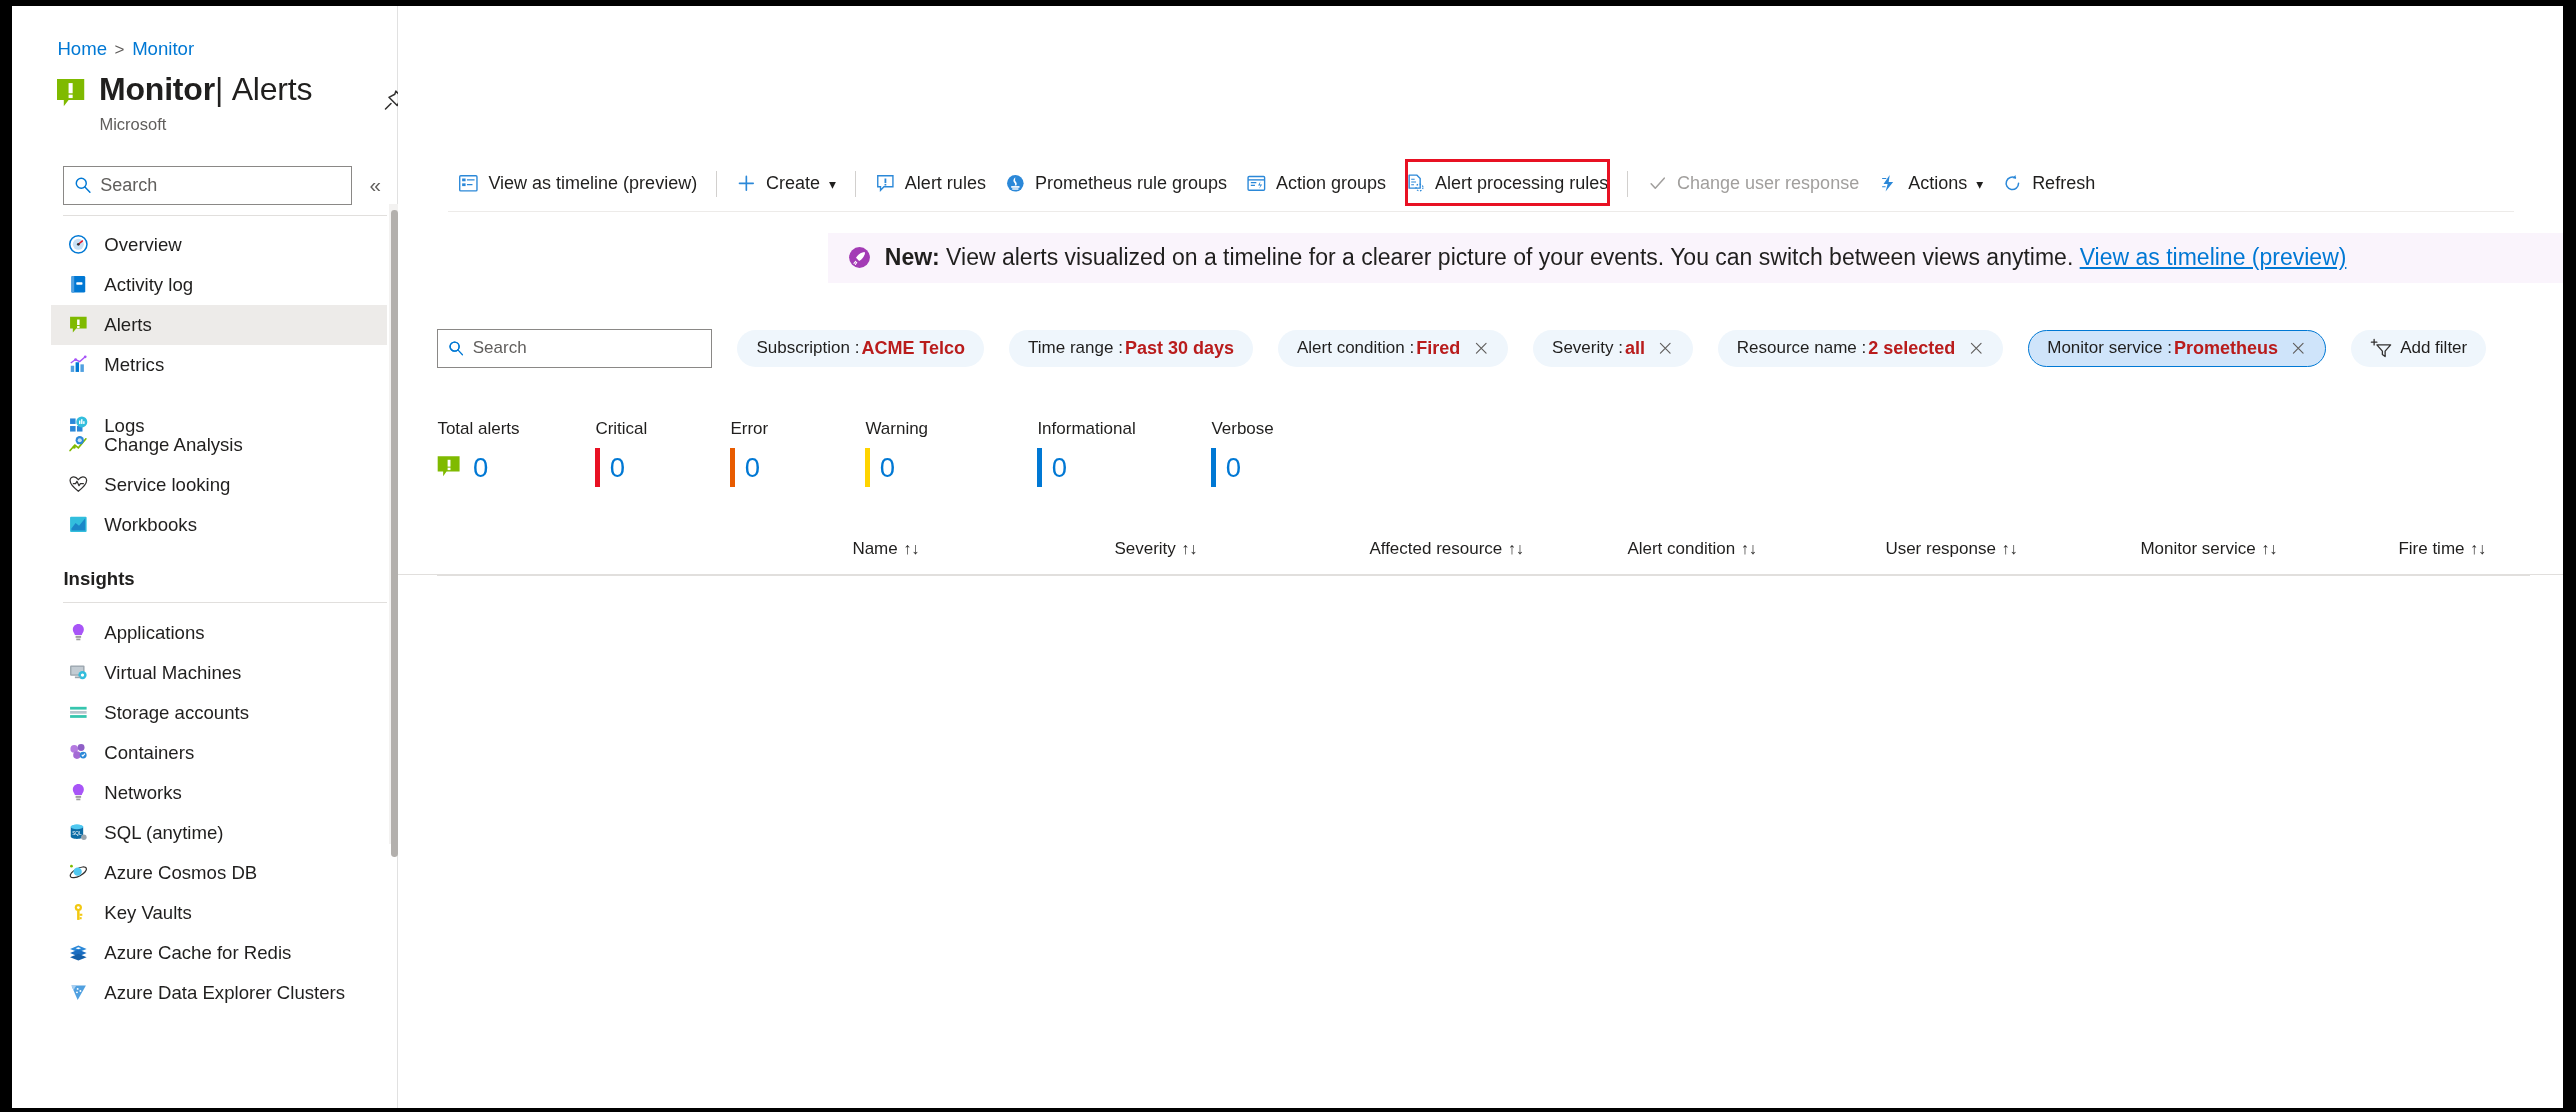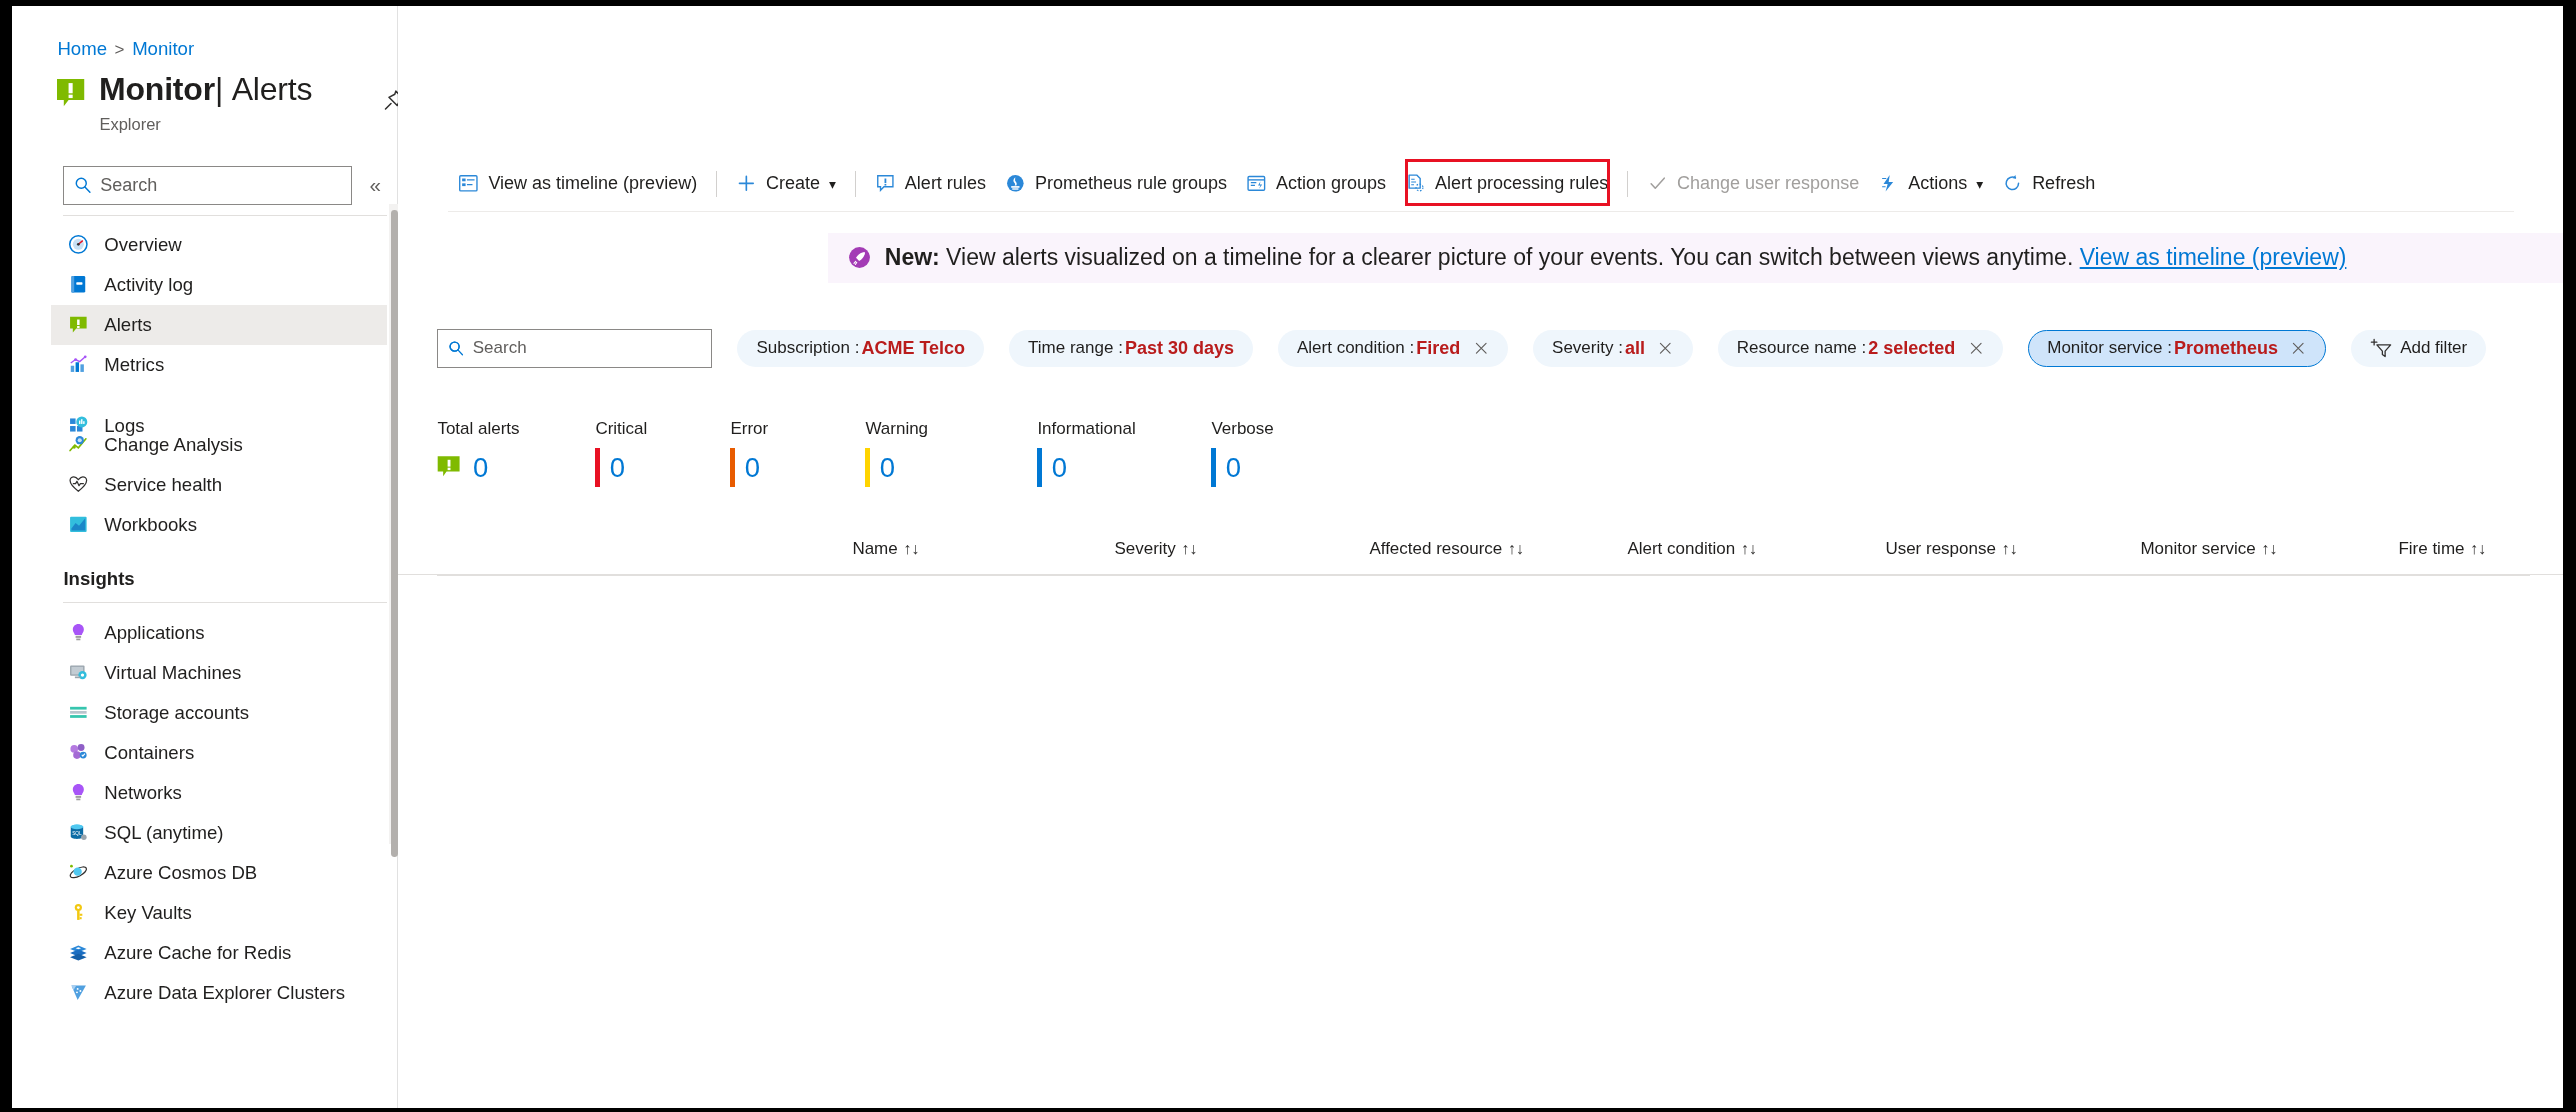--- a/index.html
+++ b/index.html
@@ -238,21 +238,21 @@
     <div class="title-row">
       <span class="alert-logo">
         <svg width="32" height="32" viewBox="0 0 47 47">
           <path d="M0 0 H40 V31 H17 L10 40 V31 H0 Z" fill="#7fba00"></path>
           <rect x="17" y="6" width="6" height="15" fill="#ffffff"></rect>
           <rect x="17" y="23" width="6" height="5" fill="#ffffff"></rect>
         </svg>
       </span>
       <span class="page-title"><span>Monitor</span><span class="sep">|</span> <span class="sub">Alerts</span></span>
     </div>
-    <div class="page-subtitle">Explorer</div>
+    <div class="page-subtitle">Microsoft</div>
 
     <span class="pin-icon">
       <svg width="27.5" height="27.5" viewBox="0 0 40 40">
         <g stroke="#323130" stroke-width="2.2" fill="none" stroke-linejoin="round">
           <path d="M23 6 L34 17 L29.5 18.5 L25 27 L13 15 L21.5 10.5 Z"></path>
           <path d="M16 24 L8 32" stroke-linecap="round"></path>
         </g>
       </svg>
     </span>
     <span class="ellipsis-btn">···</span>
@@ -341,21 +341,21 @@
         </span>
         <span class="nlabel">Change Analysis</span>
       </div>
       <div class="nav-item" style="top:459px;">
         <span class="nicon">
           <svg width="20.7" height="20.7" viewBox="0 0 30 30">
               <path d="M15 25 C6 18 3 13 3 9.5 C3 6 5.8 4 8.5 4 C11 4 13 5.5 15 8 C17 5.5 19 4 21.5 4 C24.2 4 27 6 27 9.5 C27 13 24 18 15 25 Z" fill="none" stroke="#323130" stroke-width="1.8"></path>
               <path d="M7 14 H11 L13 10.5 L16 17 L18 14 H23" stroke="#323130" stroke-width="1.8" fill="none" stroke-linejoin="round"></path>
             </svg>
         </span>
-        <span class="nlabel">Service health</span>
+        <span class="nlabel">Service looking</span>
       </div>
       <div class="nav-item" style="top:499px;">
         <span class="nicon">
           <svg width="20.7" height="20.7" viewBox="0 0 30 30">
               <rect x="3" y="4" width="24" height="22" rx="1.5" fill="#32bedd"></rect>
               <path d="M5 21 L11 13 L16 17 L25 6 L25 24 L5 24 Z" fill="#1b87c8"></path>
             </svg>
         </span>
         <span class="nlabel">Workbooks</span>
       </div>

